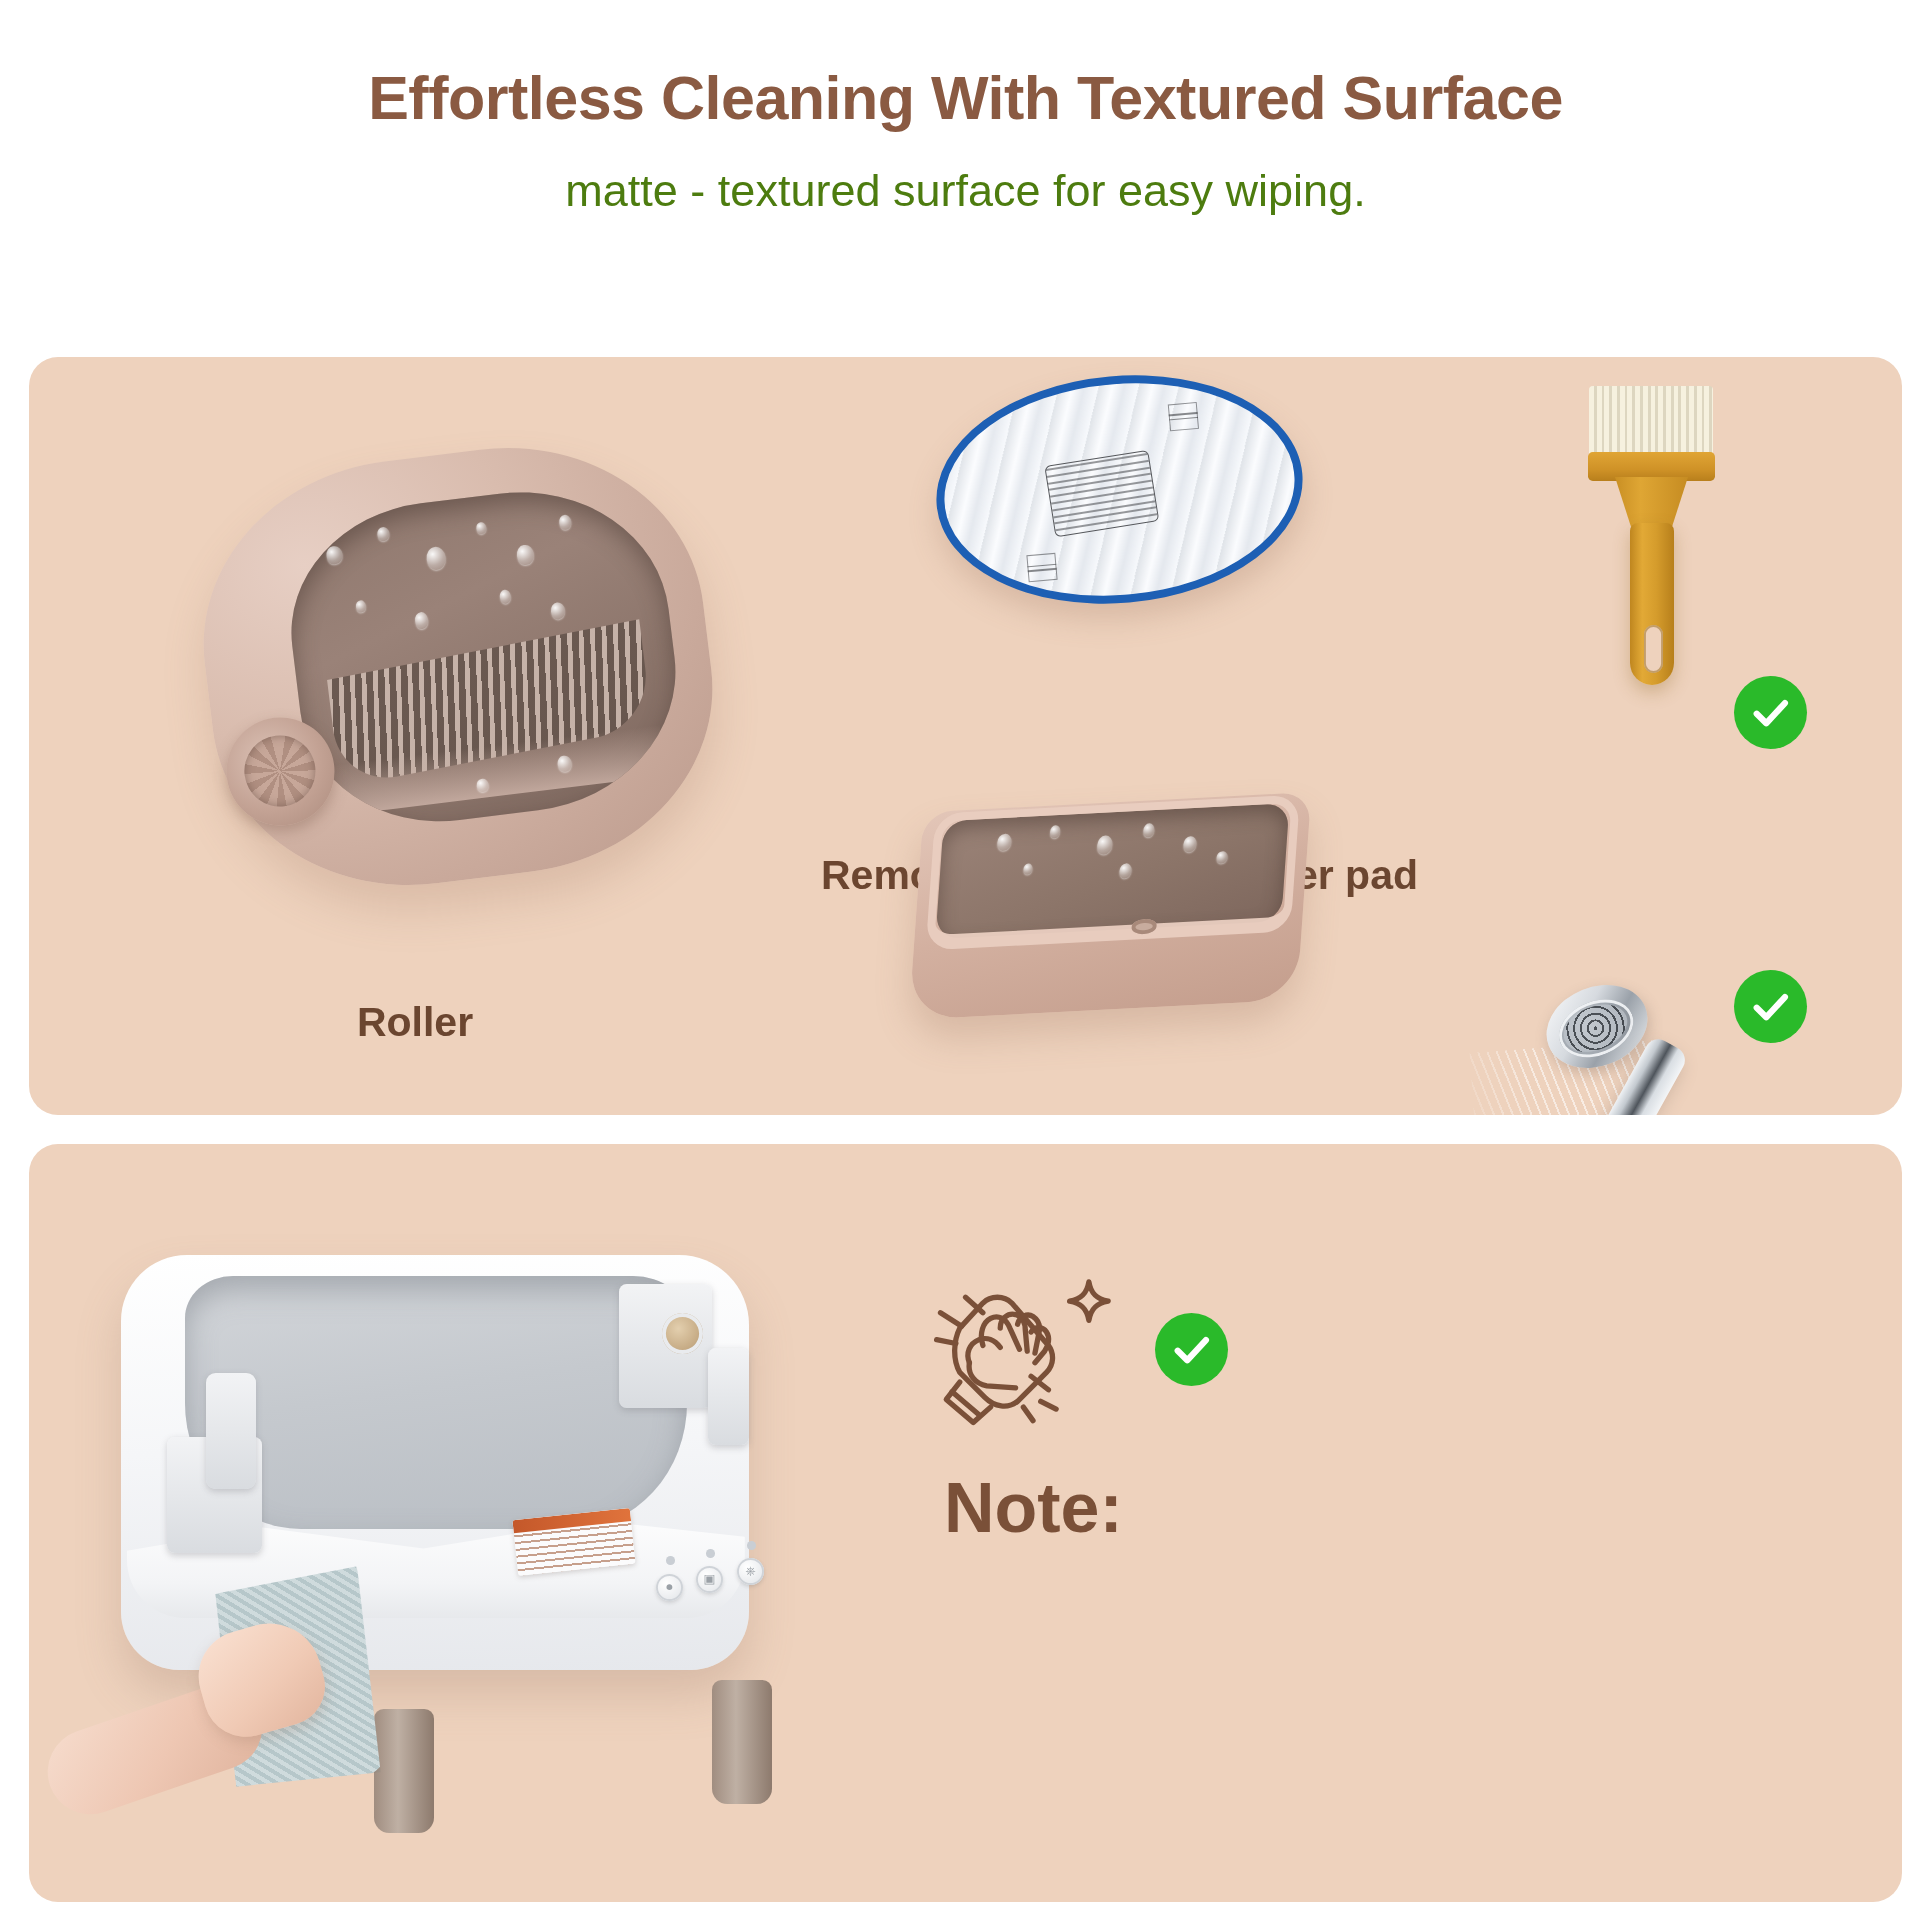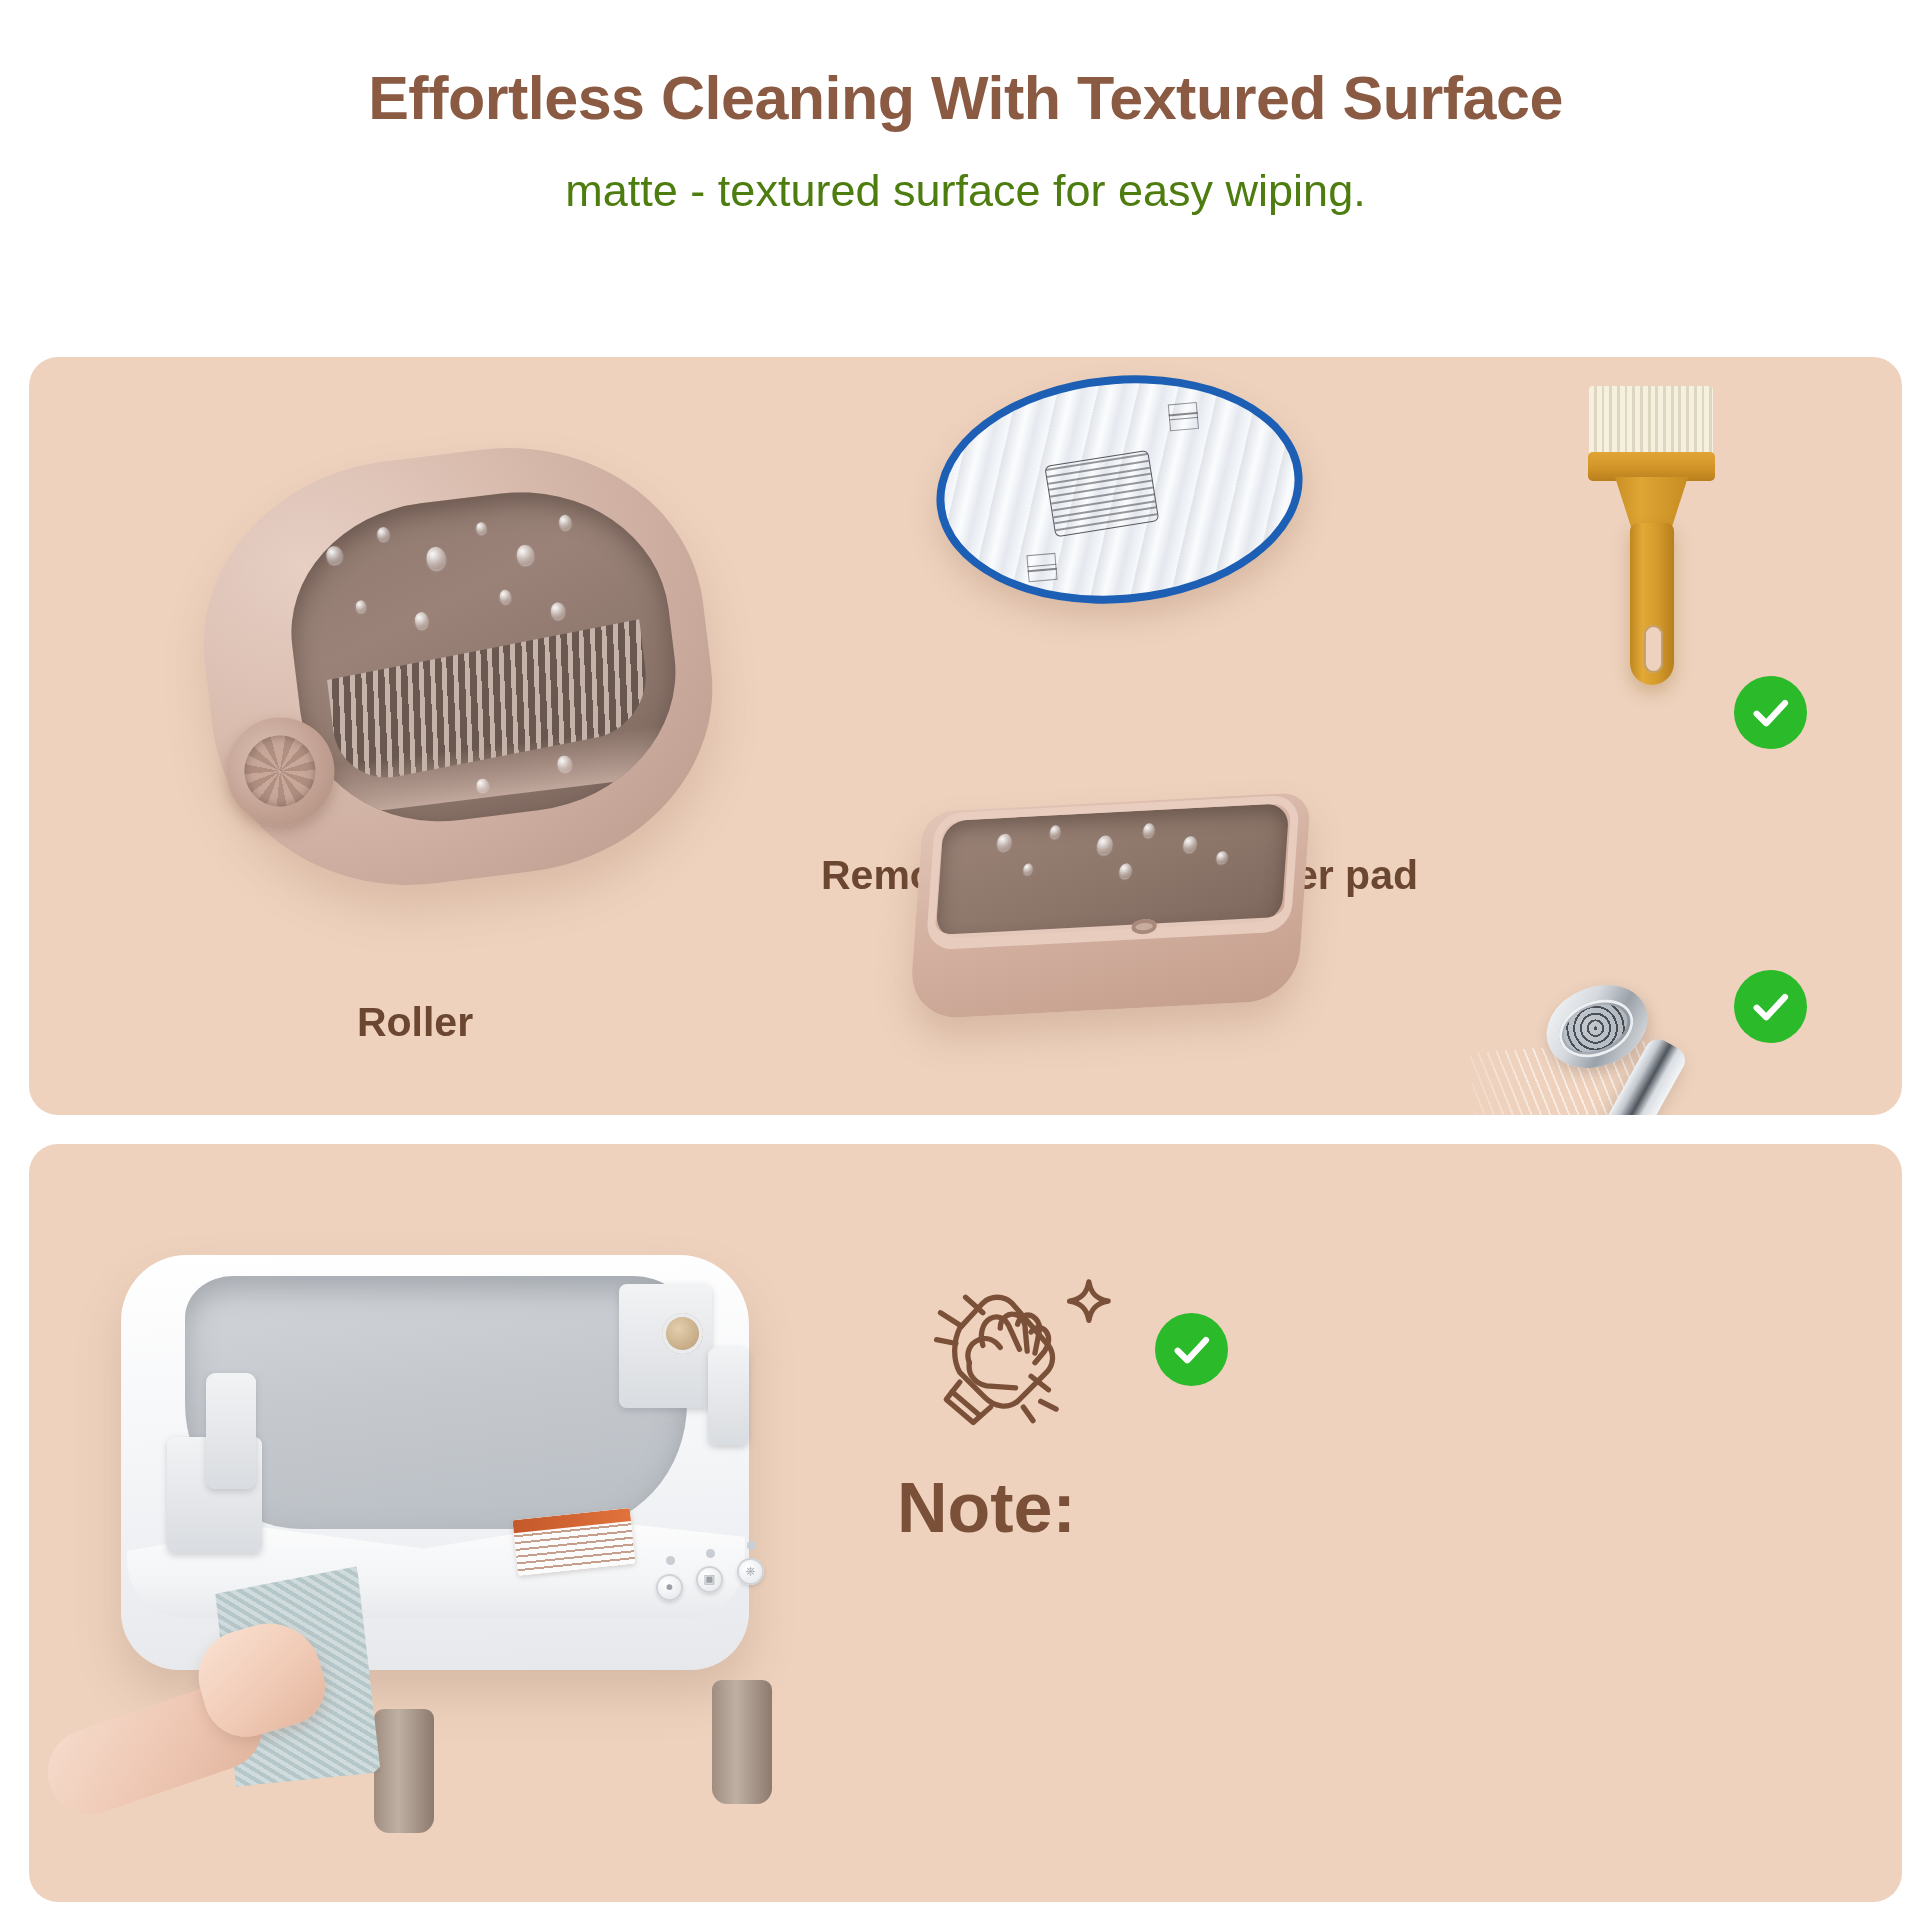--- a/index.html
+++ b/index.html
@@ -461,21 +461,21 @@
     font-weight: 700;
     text-align: center;
     line-height: 1.2;
   }
   .cap-roller { left: 222px; top: 975px; width: 386px; font-size: 41px; margin-top: 23px; }
   .cap-pad    { left: 772px; top: 494px;  width: 637px; font-size: 41px; }
 
   
   .note-title {
     position: absolute;
-    left: 897px; top: 1468px;
+    left: 944px; top: 1468px;
     font-size: 70px;
     font-weight: 700;
     color: #7a5038;
   }
   .note-body {
     position: absolute;
     left: 944px; top: 1576px;
     width: 869px;
     font-size: 42px;
     line-height: 1.43;

